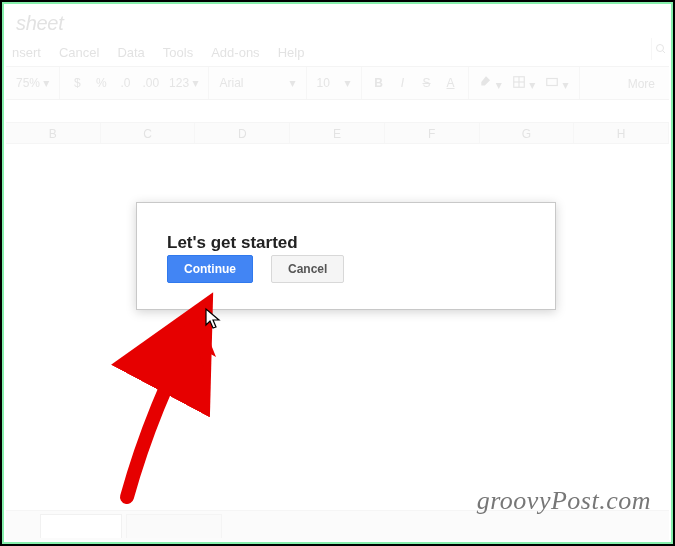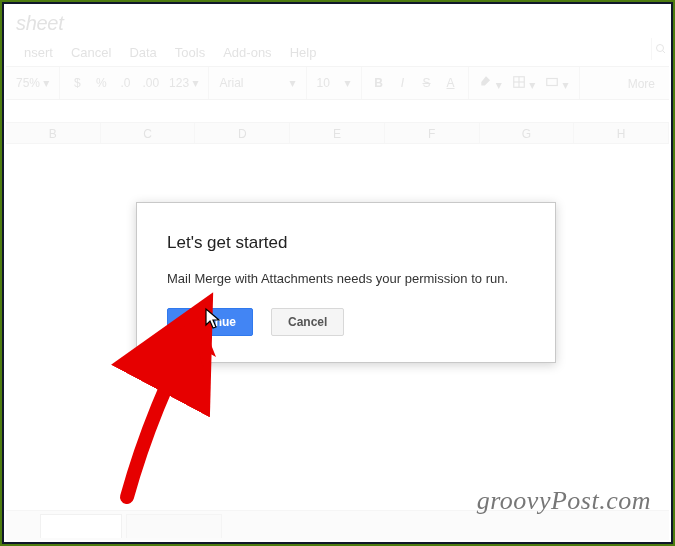--- a/index.html
+++ b/index.html
@@ -1,37 +1,37 @@
 <!DOCTYPE html>
 <html><head>
 <meta charset="utf-8">
 <style>
   * { box-sizing: border-box; margin: 0; padding: 0; }
   html, body { width: 675px; height: 546px; font-family: Arial, Helvetica, sans-serif; overflow: hidden; }
   body { background: #fff; }
-  .frame { position: absolute; inset: 0; border: 2px solid #4d7c0f; background: #0f172a; }
+  .frame { position: absolute; inset: 0; border: 2px solid #000000; background: #86efac; }
   .bg { position: absolute; inset: 2px; background: #fff; }
   .title-frag { position: absolute; top: 2px; left: 2px; font-size: 20px; color: #bfbfbf; padding: 6px 10px 4px 10px; font-style: italic; letter-spacing: -0.3px; }
-  .menubar { position: absolute; top: 34px; left: 0; right: 0; height: 28px; display: flex; align-items: center; padding-left: 8px; gap: 18px; font-size: 13px; color: #bfbfbf; margin-left: 12px; }
+  .menubar { position: absolute; top: 34px; left: 0; right: 0; height: 28px; display: flex; align-items: center; padding-left: 8px; gap: 18px; font-size: 13px; color: #bfbfbf; }
   .menubar span { cursor: default; }
   .toolbar { position: absolute; top: 62px; left: 2px; right: 2px; height: 34px; border-top: 1px solid #e6e6e6; border-bottom: 1px solid #e6e6e6; display: flex; align-items: center; font-size: 12px; color: #c5c5c5; background: #fafafa; }
   .tb-group { display: flex; align-items: center; gap: 10px; padding: 0 10px; border-right: 1px solid #ececec; height: 100%; }
   .tb-btn { min-width: 14px; text-align: center; }
   .tb-font { width: 60px; }
   .tb-size { width: 18px; }
   .tb-more { position: absolute; right: 6px; top: 0; height: 34px; display: flex; align-items: center; font-size: 12px; color: #c5c5c5; padding: 0 8px; margin-left: 16px; }
   .colhead { position: absolute; top: 118px; left: 2px; right: 2px; height: 22px; border-top: 1px solid #e8e8e8; border-bottom: 1px solid #e8e8e8; background: #f7f7f7; display: flex; }
   .colhead div { flex: 1; border-right: 1px solid #ececec; text-align: center; font-size: 12px; color: #c0c0c0; line-height: 22px; }
   .grid { position: absolute; top: 140px; left: 2px; right: 2px; bottom: 2px; background: #fff; }
   .tabstrip { position: absolute; bottom: 2px; left: 2px; right: 2px; height: 30px; border-top: 1px solid #e8e8e8; background: #f7f7f7; }
   .tabstrip .tab { position: absolute; left: 34px; top: 3px; width: 82px; height: 24px; background: #fff; border: 1px solid #e0e0e0; border-bottom: none; }
   .tabstrip .tab2 { position: absolute; left: 120px; top: 3px; width: 96px; height: 24px; background: #f3f3f3; border: 1px solid #e6e6e6; border-bottom: none; }
   .overlay { position: absolute; inset: 2px; background: rgba(255,255,255,0.55); }
   .dialog { position: absolute; left: 134px; top: 200px; width: 420px; background: #fff; border: 1px solid #c8c8c8; box-shadow: 0 2px 10px rgba(0,0,0,0.18); padding: 30px 30px 26px 30px; }
-  .dlg-title { font-size: 17px; color: #222; margin-bottom: 18px; font-weight: 400; }
+  .dlg-title { font-size: 17px; color: #222; margin-bottom: 2px; font-weight: 700; }
   .dlg-msg { font-size: 13px; color: #333; margin-bottom: 22px; }
   .dlg-btns { display: flex; gap: 18px; align-items: center; }
   .btn { height: 28px; padding: 0 16px; font-size: 12px; border-radius: 2px; cursor: pointer; line-height: 26px; }
   .btn-primary { background: #4285f4; color: #fff; border: 1px solid #3079ed; font-weight: 700; }
   .btn-secondary { background: #f5f5f5; color: #555; border: 1px solid #d8d8d8; font-weight: bold; }
   .cursor { position: absolute; left: 202px; top: 305px; width: 20px; height: 24px; pointer-events: none; z-index: 50; }
   .arrow-annot { position: absolute; left: 90px; top: 285px; width: 150px; height: 220px; pointer-events: none; z-index: 40; }
   .watermark { position: absolute; right: 22px; bottom: 28px; font-family: Georgia, 'Times New Roman', serif; font-style: italic; font-size: 26px; color: #777; letter-spacing: 0.5px; z-index: 60; }
   .search-frag { position: absolute; top: 34px; right: 2px; width: 18px; height: 22px; border-left: 1px solid #ececec; display:flex; align-items:center; justify-content:center; color:#c5c5c5; }
 </style>
@@ -121,21 +121,20 @@
     <div class="tabstrip">
       <div class="tab"></div>
       <div class="tab2"></div>
     </div>
   </div>
 
   <div class="overlay"></div>
 
   <div class="dialog">
     <div class="dlg-title">Let's get started</div>
-    <div class="dlg-msg">Mail Merge with Attachments needs your permission to run.</div>
     <div class="dlg-btns">
       <div class="btn btn-primary">Continue</div>
       <div class="btn btn-secondary">Cancel</div>
     </div>
   </div>
 
   <svg class="arrow-annot" viewBox="0 0 150 220">
     <defs>
       <marker id="ahead" markerWidth="8" markerHeight="8" refX="6" refY="4" orient="auto">
         <path d="M0,0 L8,4 L0,8 Z" fill="#e60000"></path>

